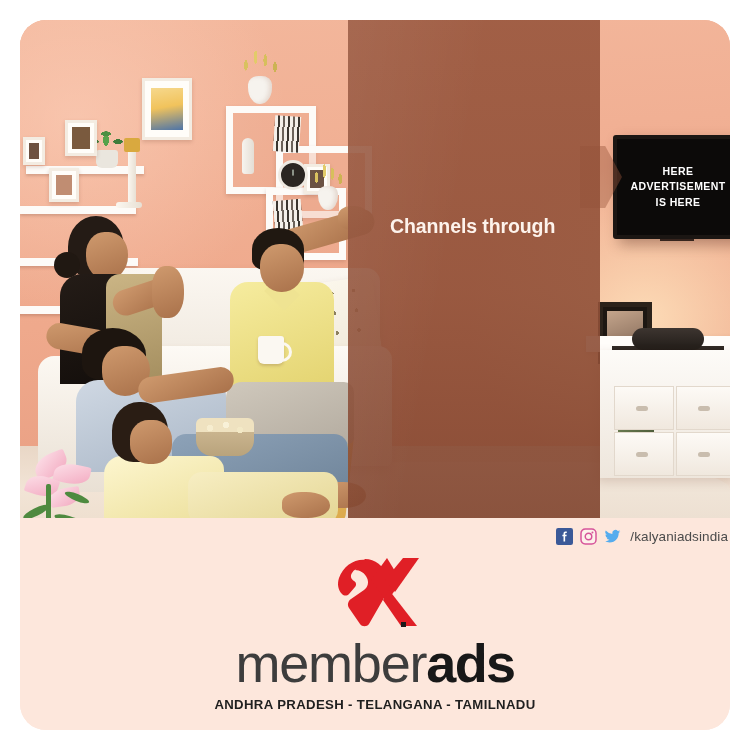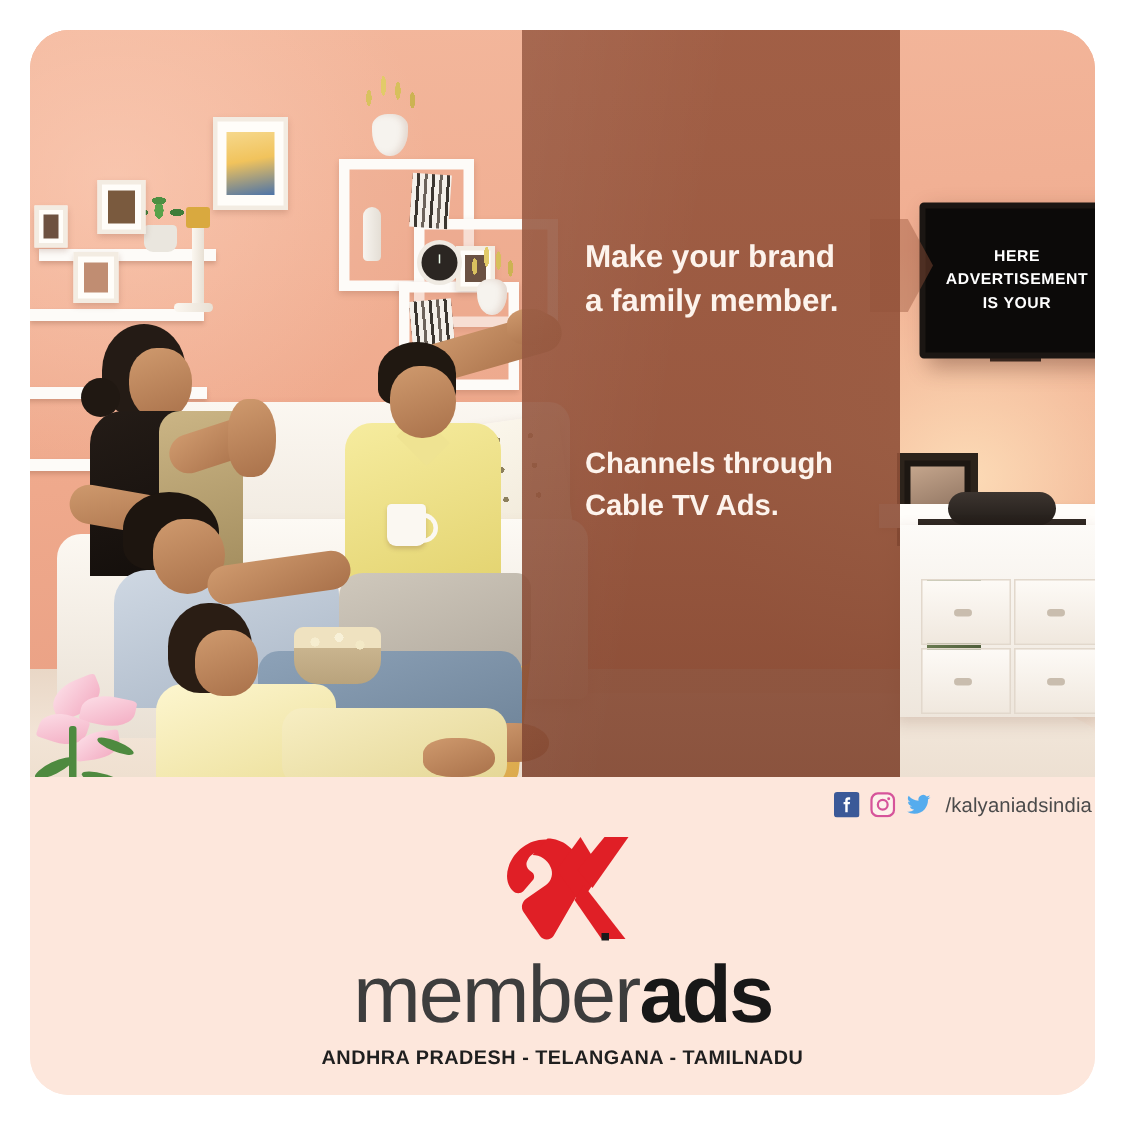--- a/index.html
+++ b/index.html
@@ -392,38 +392,33 @@
     <div class="knob" style="left:616px;top:386px;"></div>
     <div class="knob" style="left:678px;top:386px;"></div>
     <div class="knob" style="left:616px;top:432px;"></div>
     <div class="knob" style="left:678px;top:432px;"></div>
 
     <div class="tv-stand"></div>
     <div class="tv">
       <div class="tv-text">
         <span>HERE</span>
         <span>ADVERTISEMENT</span>
-        <span>IS YOUR</span>
+        <span>IS HERE</span>
       </div>
     </div>
 
     <div class="panel-arrow"></div>
     <div class="panel"></div>
     <div class="panel-sheen"></div>
 
     <div class="panel-text">
-      <p class="headline">
-        <span>Make your brand</span><br>
-        <span>a family member.</span>
-      </p>
       <p class="subhead">
         <br>
         <br>
         <span>Channels through</span><br>
-        <span>Cable TV Ads.</span>
       </p>
     </div>
 
     <div class="services">
     </div>
   </div>
 
   <div class="footer">
 
     <div class="social">

